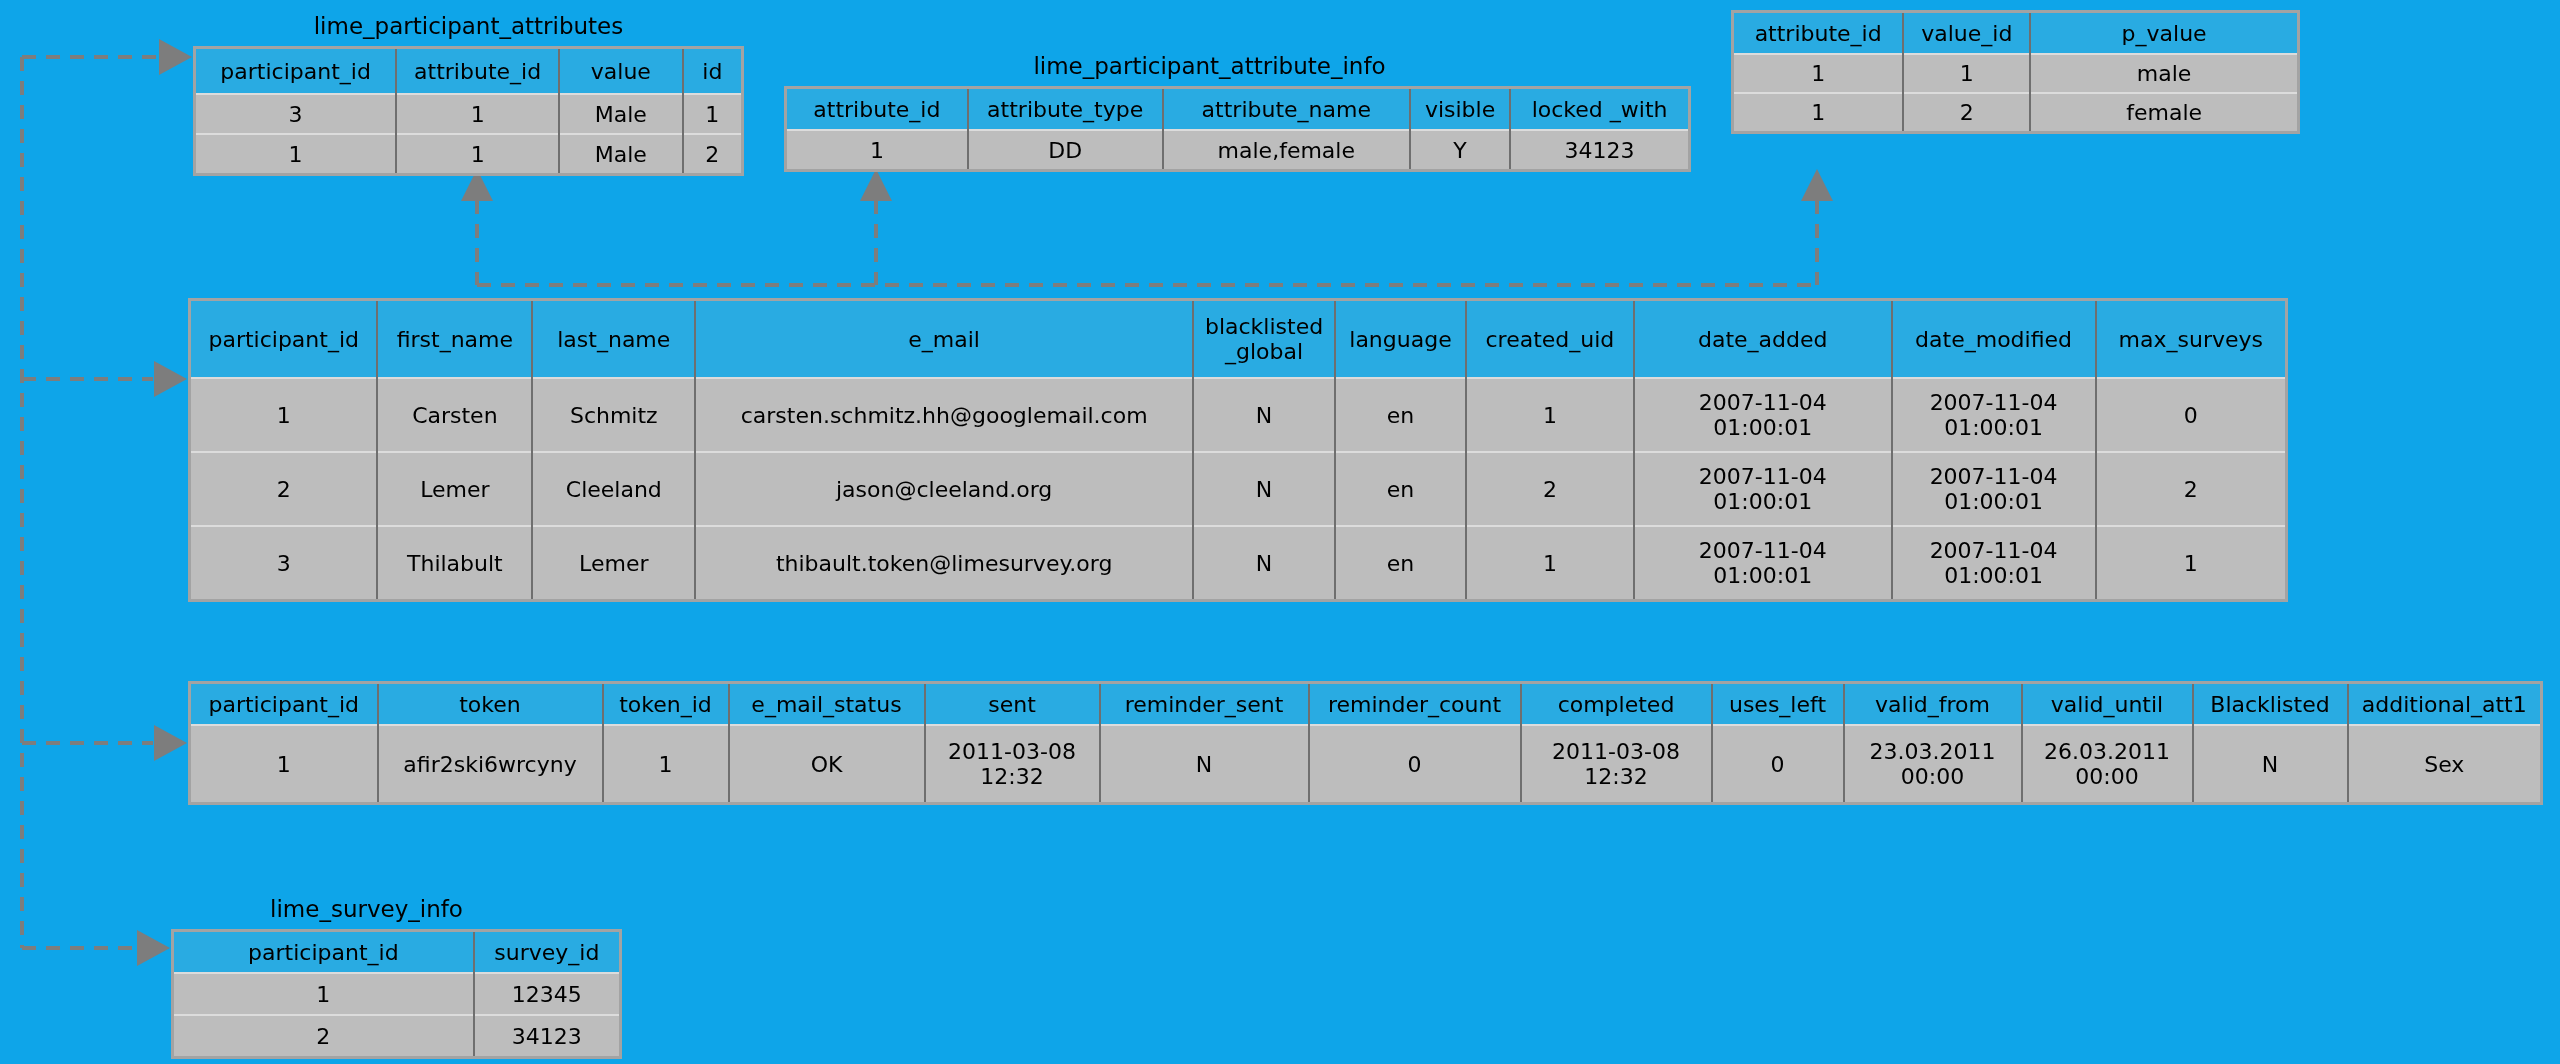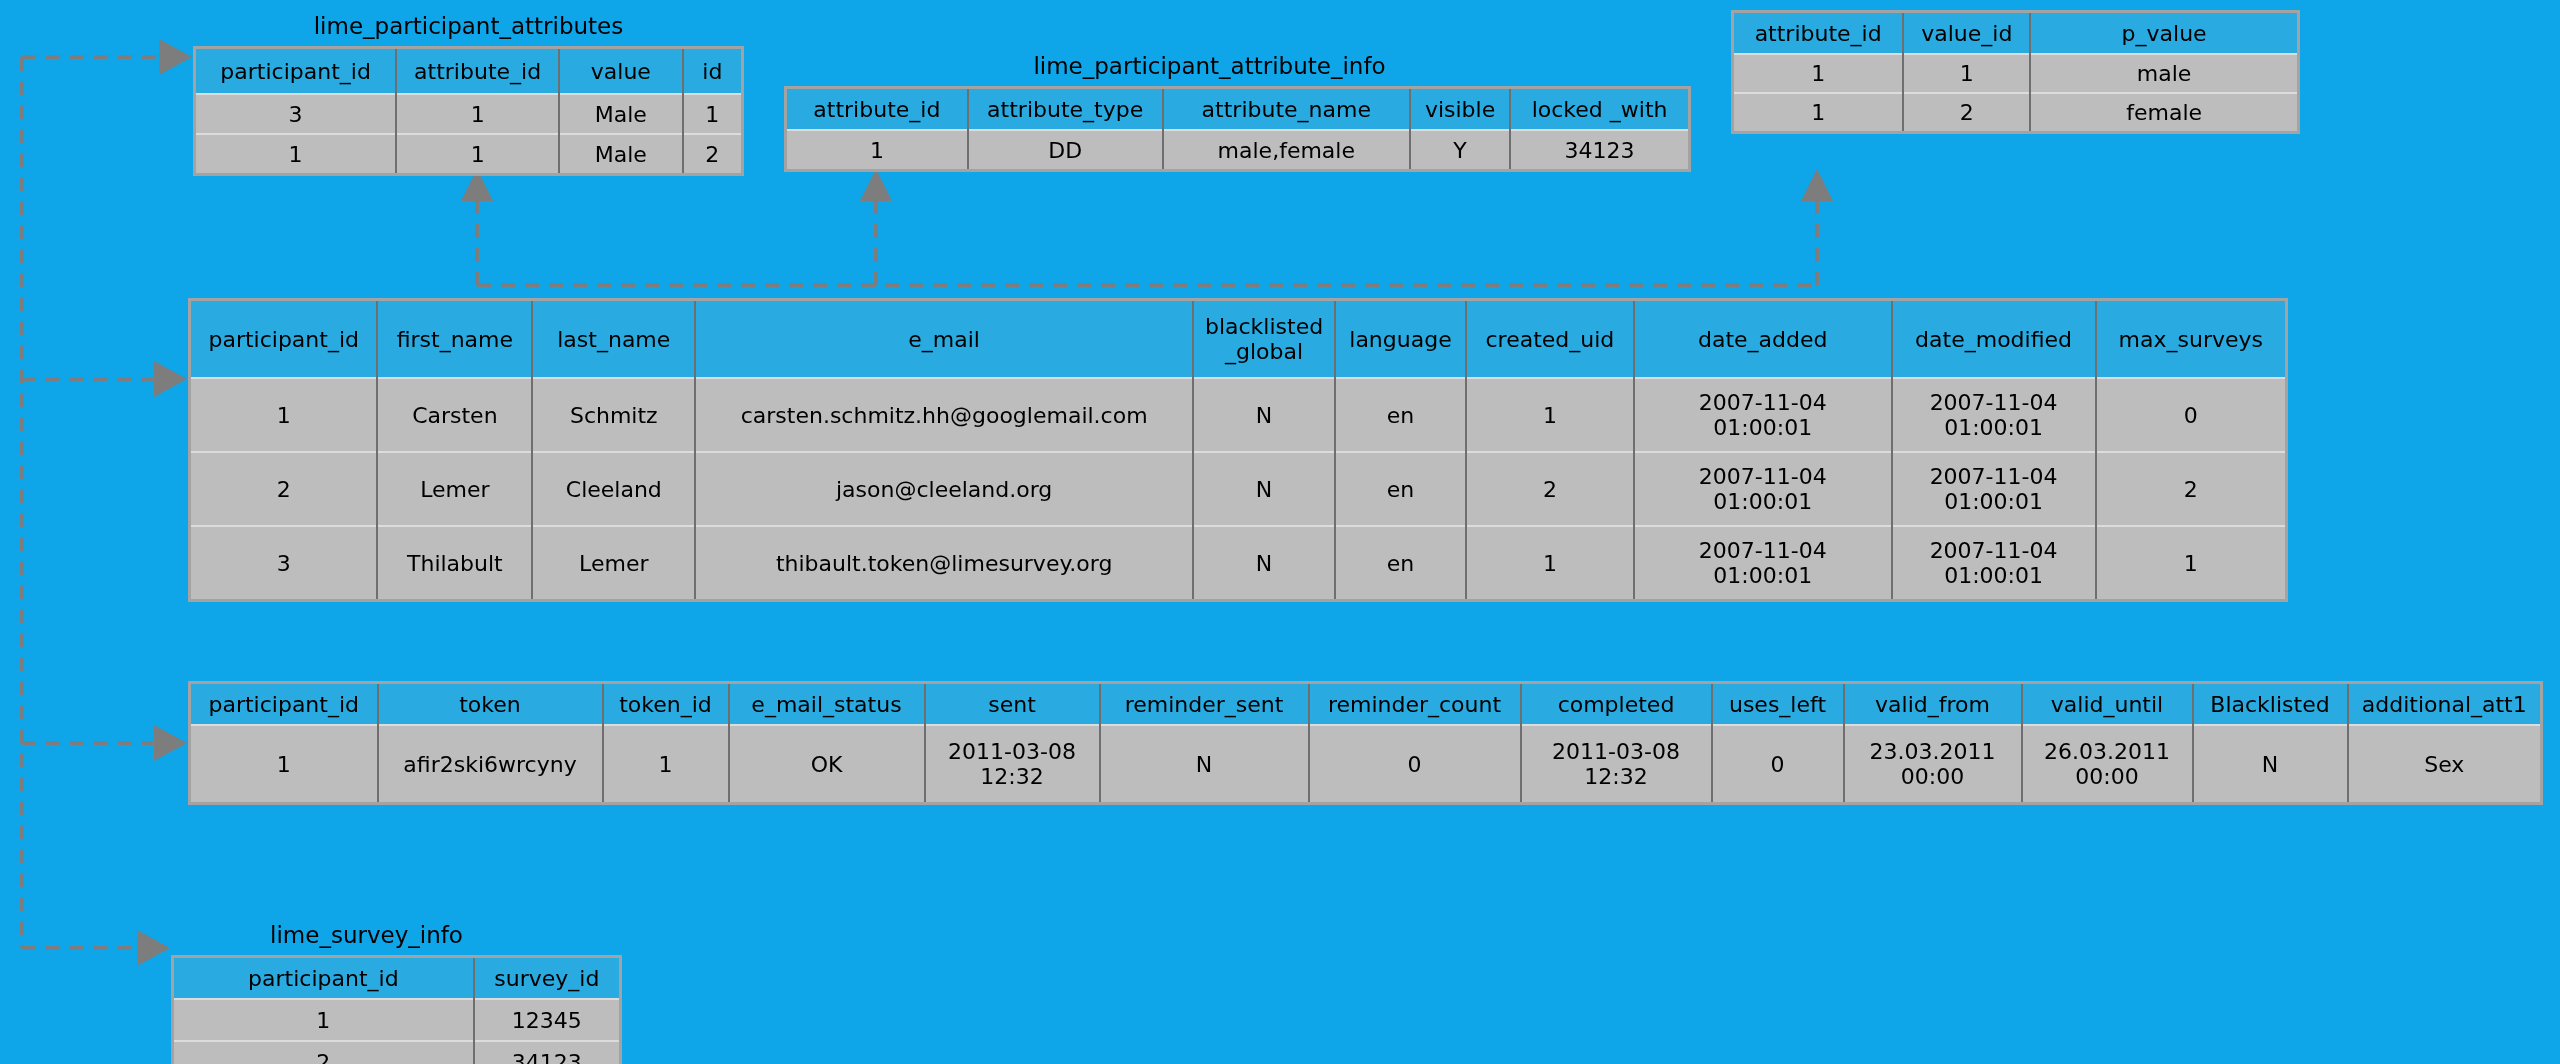--- a/index.html
+++ b/index.html
@@ -38,21 +38,21 @@
   table[data-table-index="5"] th{height:40px} table[data-table-index="5"] td{height:40px}
   
   .tbl-attrs   {left:193px; top:6px;   width:551px;}
   .tbl-info    {left:784px; top:46px;  width:907px;}
   .tbl-values  {left:1731px;top:10px;  width:569px;}
   .tbl-parts   {left:188px; top:298px; width:2100px;}
   .tbl-tokens  {left:188px; top:681px; width:2355px;}
   .tbl-survey  {left:171px; top:889px; width:451px;}
   .tbl-info  .title{position:relative;left:-28px;}
   .tbl-parts .title{position:relative;left:-187px;}
-  .tbl-survey .title{position:relative;left:-30px;margin-top:26px;}
+  .tbl-survey .title{position:relative;left:-30px;}
   .dash{stroke:#7d7d7d;stroke-width:4;fill:none;stroke-dasharray:14 10;}
   .head{fill:#7d7d7d;stroke:none;}
 </style>
 </head>
 <body>
 
 <div class="canvas">
 
   <svg class="connector-layer" viewBox="0 0 2560 1064" xmlns="http://www.w3.org/2000/svg">
 

